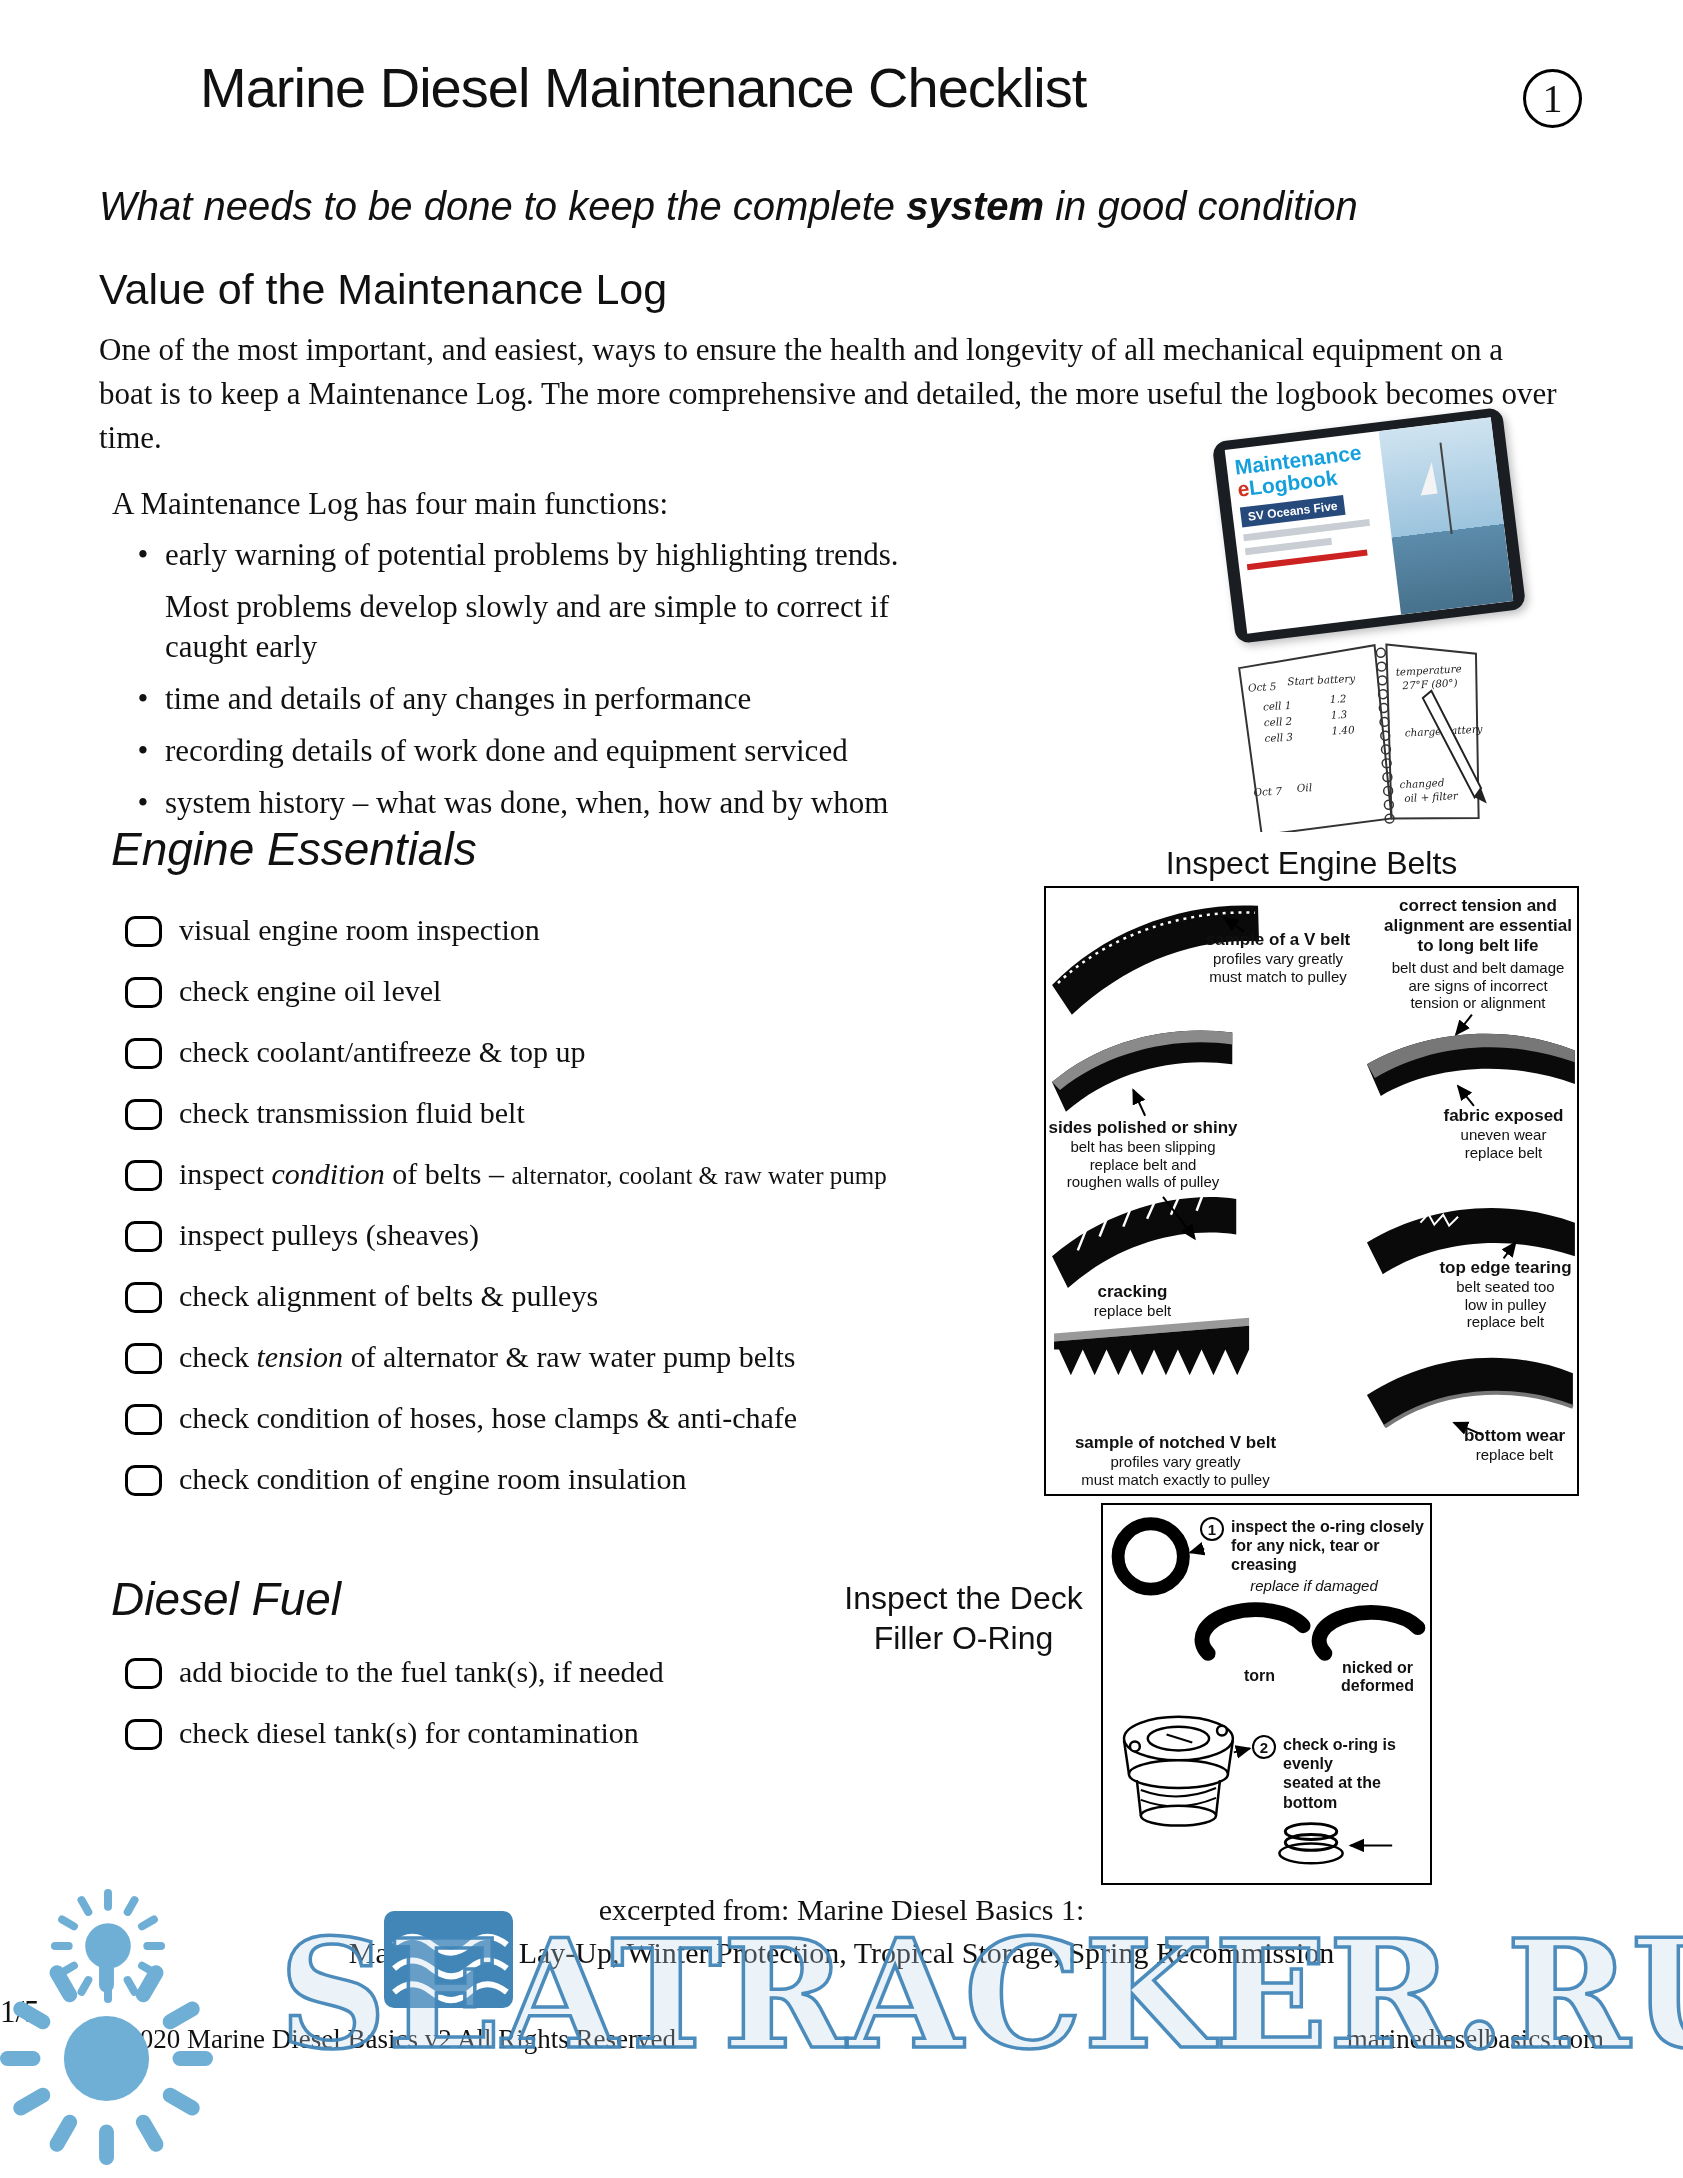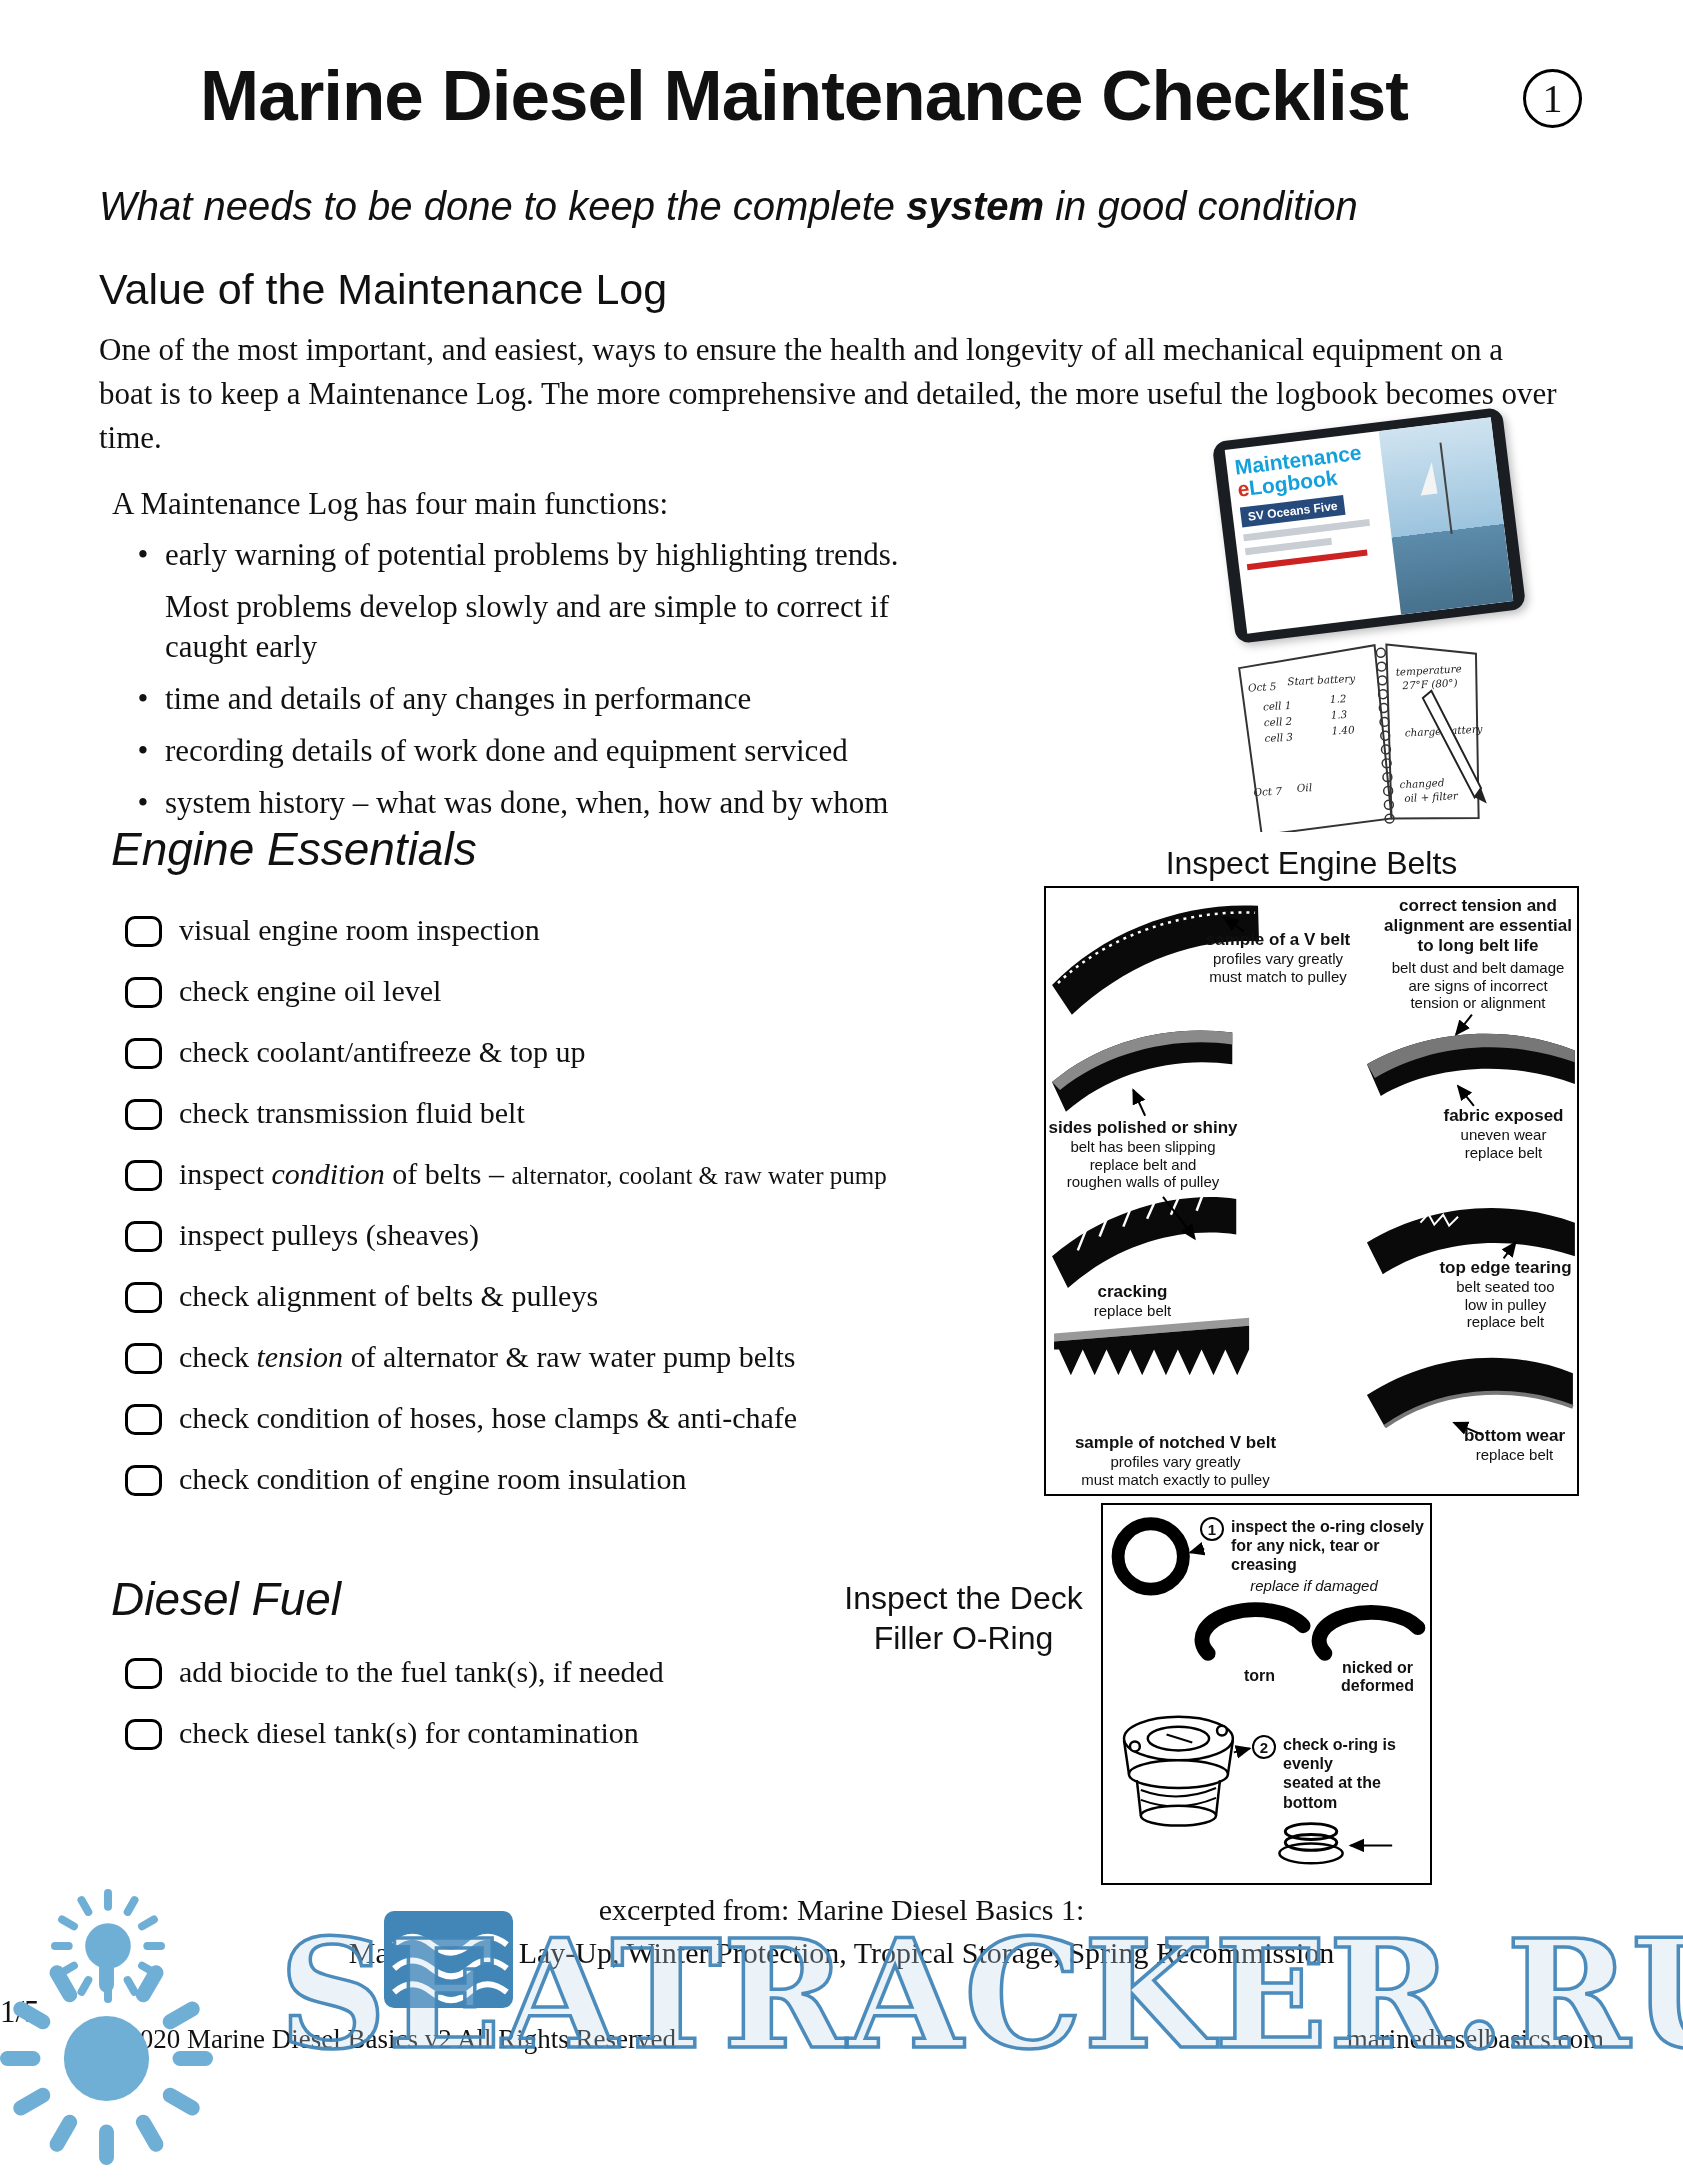--- a/index.html
+++ b/index.html
@@ -4,21 +4,21 @@
 <style>
   * { margin:0; padding:0; box-sizing:border-box; }
   html,body { background:#ffffff; }
   #page {
     position:relative; width:1683px; height:2178px; background:#fff;
     font-family:"Liberation Serif", serif; color:#111; overflow:hidden; margin:0 auto;
   }
   .abs { position:absolute; }
 
   
-  #title { left:200px; top:55px; font-size:71px; font-family:"Liberation Sans",sans-serif; letter-spacing:-1px;font-weight:bold; }
+  #title { left:200px; top:55px; font-size:56px; font-family:"Liberation Sans",sans-serif; letter-spacing:-1px; }
   #badge { left:1523px; top:69px; width:59px; height:59px; border:3px solid #000; border-radius:50%;
            display:flex; align-items:center; justify-content:center; font-size:40px; }
   #subtitle { left:99px; top:184px; font-family:"Liberation Sans",sans-serif; font-style:italic; font-size:40px; }
   #subtitle .sysb { font-weight:bold; }
 
   
   #h-log { left:99px; top:265px; font-family:"Liberation Sans",sans-serif; font-size:43px; font-weight:400; }
   #intro { left:99px; top:328px; width:1465px; font-size:31px; line-height:1.42; }
   #fn-intro { left:112px; top:486px; font-size:31px; }
   #bullets { left:121px; top:535px; width:851px; font-size:31px; line-height:40px; }

